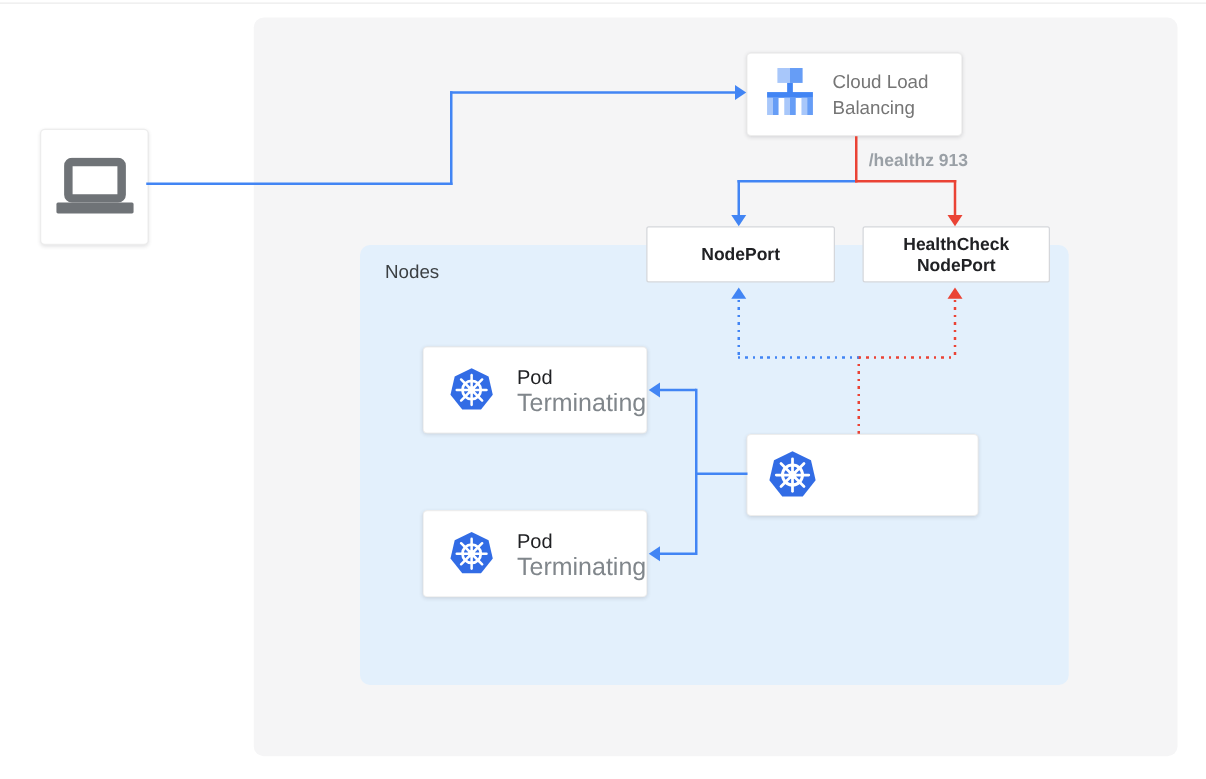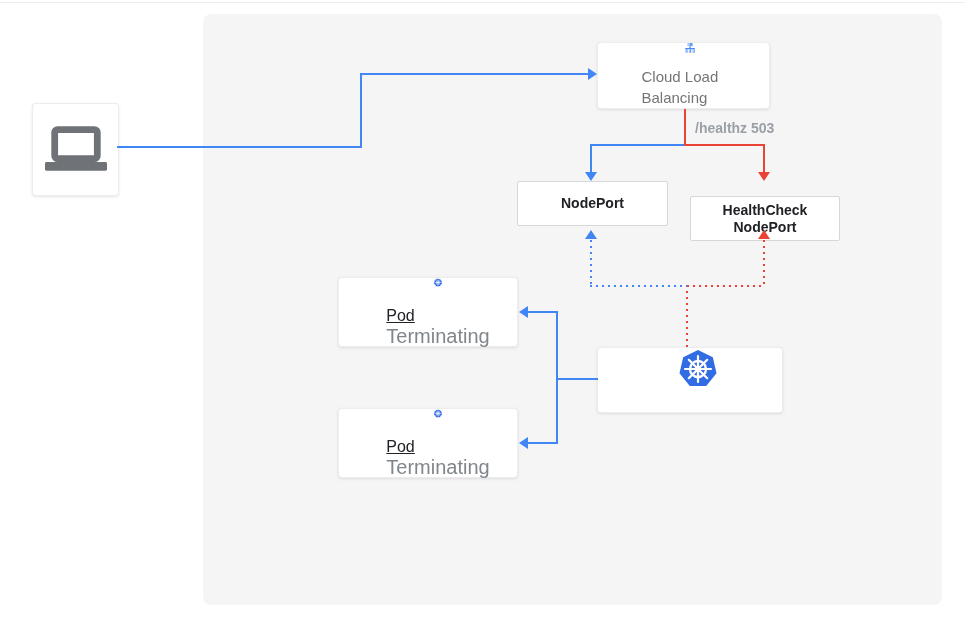--- a/index.html
+++ b/index.html
@@ -11,35 +11,35 @@
   }
   html,body{margin:0;padding:0;background:#fff;}
   body{font-family:"Liberation Sans","DejaVu Sans",sans-serif;}
   .stage{position:relative;width:965px;height:623px;background:#fff;overflow:hidden;}
   .top-hairline{position:absolute;left:0;top:2px;width:100%;height:1px;background:#ECECEC;}
   .canvas{position:absolute;left:203px;top:14px;width:739px;height:591px;background:var(--canvas-bg);border-radius:8px;}
   .nodes-panel{position:absolute;left:288px;top:196px;width:567px;height:352px;background:var(--nodes-bg);border-radius:8px;}
   .nodes-label{position:absolute;left:20px;top:13px;font-size:15px;color:#3C4043;}
 
   .card{position:absolute;background:#fff;border:1px solid rgba(0,0,0,0.07);border-radius:4px;
-        box-shadow:0 1px 3px rgba(60,64,67,0.13);display:flex;align-items:center;flex-direction:column;}
+        box-shadow:0 1px 3px rgba(60,64,67,0.13);display:flex;align-items:center;}
   .client-card{left:32px;top:103px;width:85px;height:91px;justify-content:center;}
   .lb-card{left:597px;top:42px;width:173px;height:67px;padding-left:12px;gap:12px;box-sizing:border-box;}
   .lb-label{font-size:15px;line-height:21px;color:var(--lb-text);width:96px;}
   .pod-card{left:338px;width:180px;height:70px;padding-left:20px;gap:18px;box-sizing:border-box;}
   .pod-card.p1{top:277px;} .pod-card.p2{top:408px;}
   .kp-card{left:597px;top:347px;width:186px;height:66px;padding-left:16px;gap:16px;box-sizing:border-box;}
-  .node-title{font-size:16px;color:var(--text-primary);line-height:21px;text-decoration:underline;}
+  .node-title{font-size:16px;color:var(--text-primary);line-height:21px;}
   .node-sub{font-size:20px;color:var(--text-secondary);line-height:20px;}
 
   .port-box{position:absolute;background:#fff;border:1px solid var(--np-border);border-radius:2px;
             display:flex;flex-direction:column;align-items:center;justify-content:center;
             font-weight:700;font-size:14px;color:var(--text-primary);line-height:17px;box-sizing:border-box;}
   .np{left:517px;top:181px;width:151px;height:45px;}
-  .hcnp{left:690px;top:181px;width:150px;height:45px;margin-top:15px;}
+  .hcnp{left:690px;top:181px;width:150px;height:45px;}
 
   .annotation{position:absolute;left:695px;top:120px;font-size:14px;font-weight:700;color:var(--annotation);}
 
   .line{position:absolute;}
   .blue{color:var(--blue);} .red{color:var(--red);}
   .h{height:2px;} .v{width:2px;}
   .solid{background:currentColor;}
   .dot-h{height:2px;background-image:repeating-linear-gradient(to right,currentColor 0 2px,transparent 2px 6px);}
   .dot-v{width:2px;background-image:repeating-linear-gradient(to bottom,currentColor 0 2px,transparent 2px 6px);}
 
@@ -49,20 +49,23 @@
   .arr-up   {border-left:6px solid transparent;border-right:6px solid transparent;border-bottom-width:9px;border-top:0;}
   .arr-left {border-top:6px solid transparent;border-bottom:6px solid transparent;border-right-width:9px;border-left:0;}
 </style>
 </head>
 <body>
 
 <div class="stage">
   <div class="top-hairline"></div>
   <div class="canvas"></div>
 
+  <div class="nodes-panel">
+    <div class="nodes-label">Nodes</div>
+  </div>
 
   <div class="card client-card">
     <svg width="62" height="47" viewBox="0 0 64 48">
       <rect x="10" y="3.5" width="44" height="30" rx="3" fill="none" stroke="var(--icon-gray)" stroke-width="7"></rect>
       <rect x="0" y="37" width="64" height="9" rx="1.5" fill="var(--icon-gray)"></rect>
     </svg>
   </div>
 
   <div class="card lb-card">
     <svg width="44" height="43" viewBox="0 0 48 46">
@@ -73,21 +76,21 @@
       <rect x="4" y="26" width="5" height="15" fill="var(--lb-light)"></rect>
         <rect x="9" y="26" width="5" height="15" fill="var(--lb-medium)"></rect>
       <rect x="19" y="26" width="5" height="15" fill="var(--lb-light)"></rect>
         <rect x="24" y="26" width="5" height="15" fill="var(--lb-medium)"></rect>
       <rect x="34" y="26" width="5" height="15" fill="var(--lb-light)"></rect>
         <rect x="39" y="26" width="5" height="15" fill="var(--lb-medium)"></rect>
     </svg>
     <div class="lb-label">Cloud Load Balancing</div>
   </div>
 
-  <div class="annotation">/healthz 503</div>
+  <div class="annotation">/healthz 913</div>
 
   <div class="port-box np">
     <span>NodePort</span>
   </div>
 
   <div class="port-box hcnp">
     <span>HealthCheck</span>
     <span>NodePort</span>
   </div>
 

